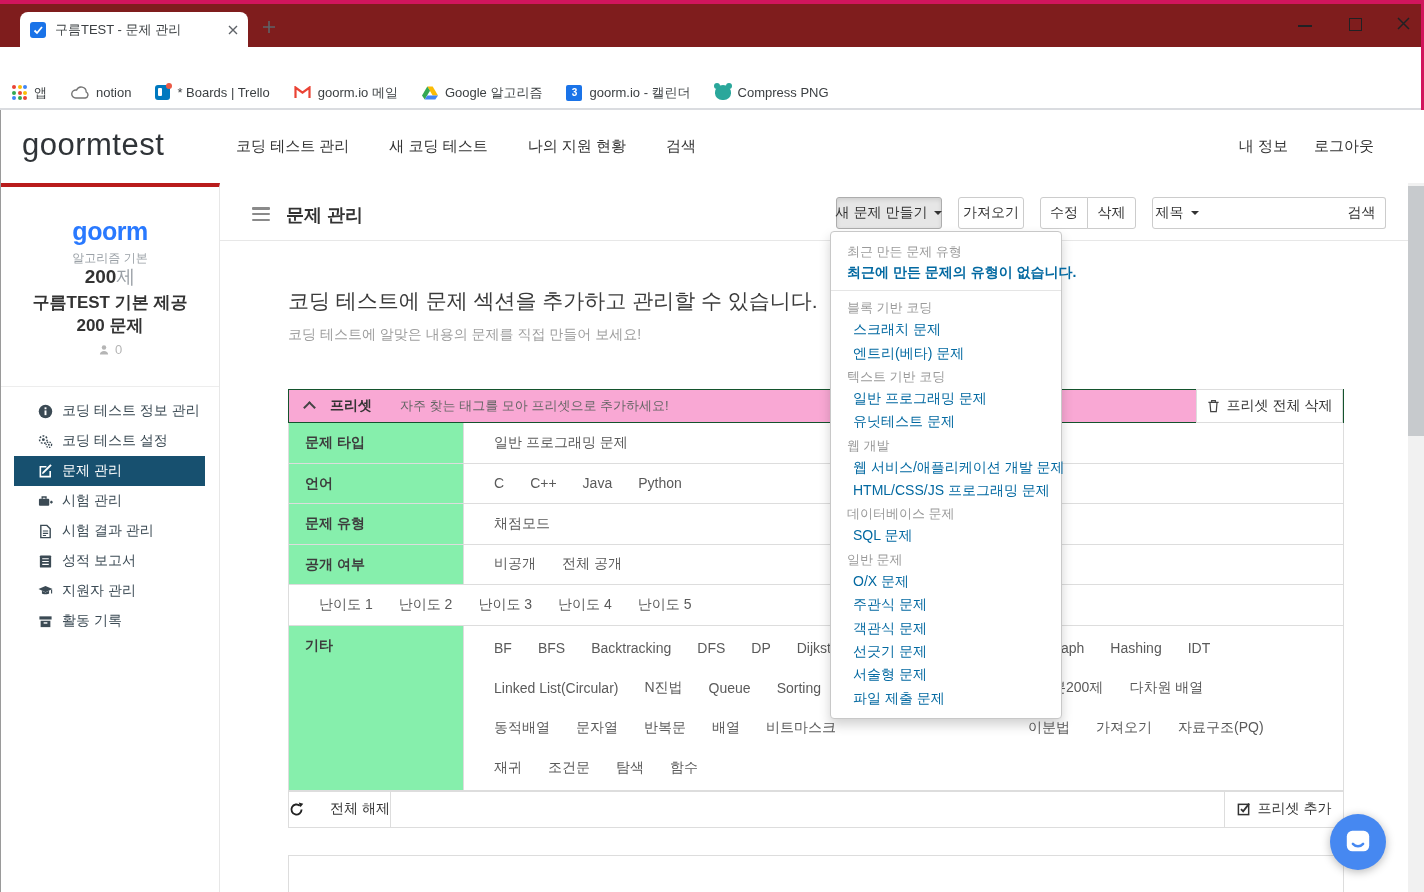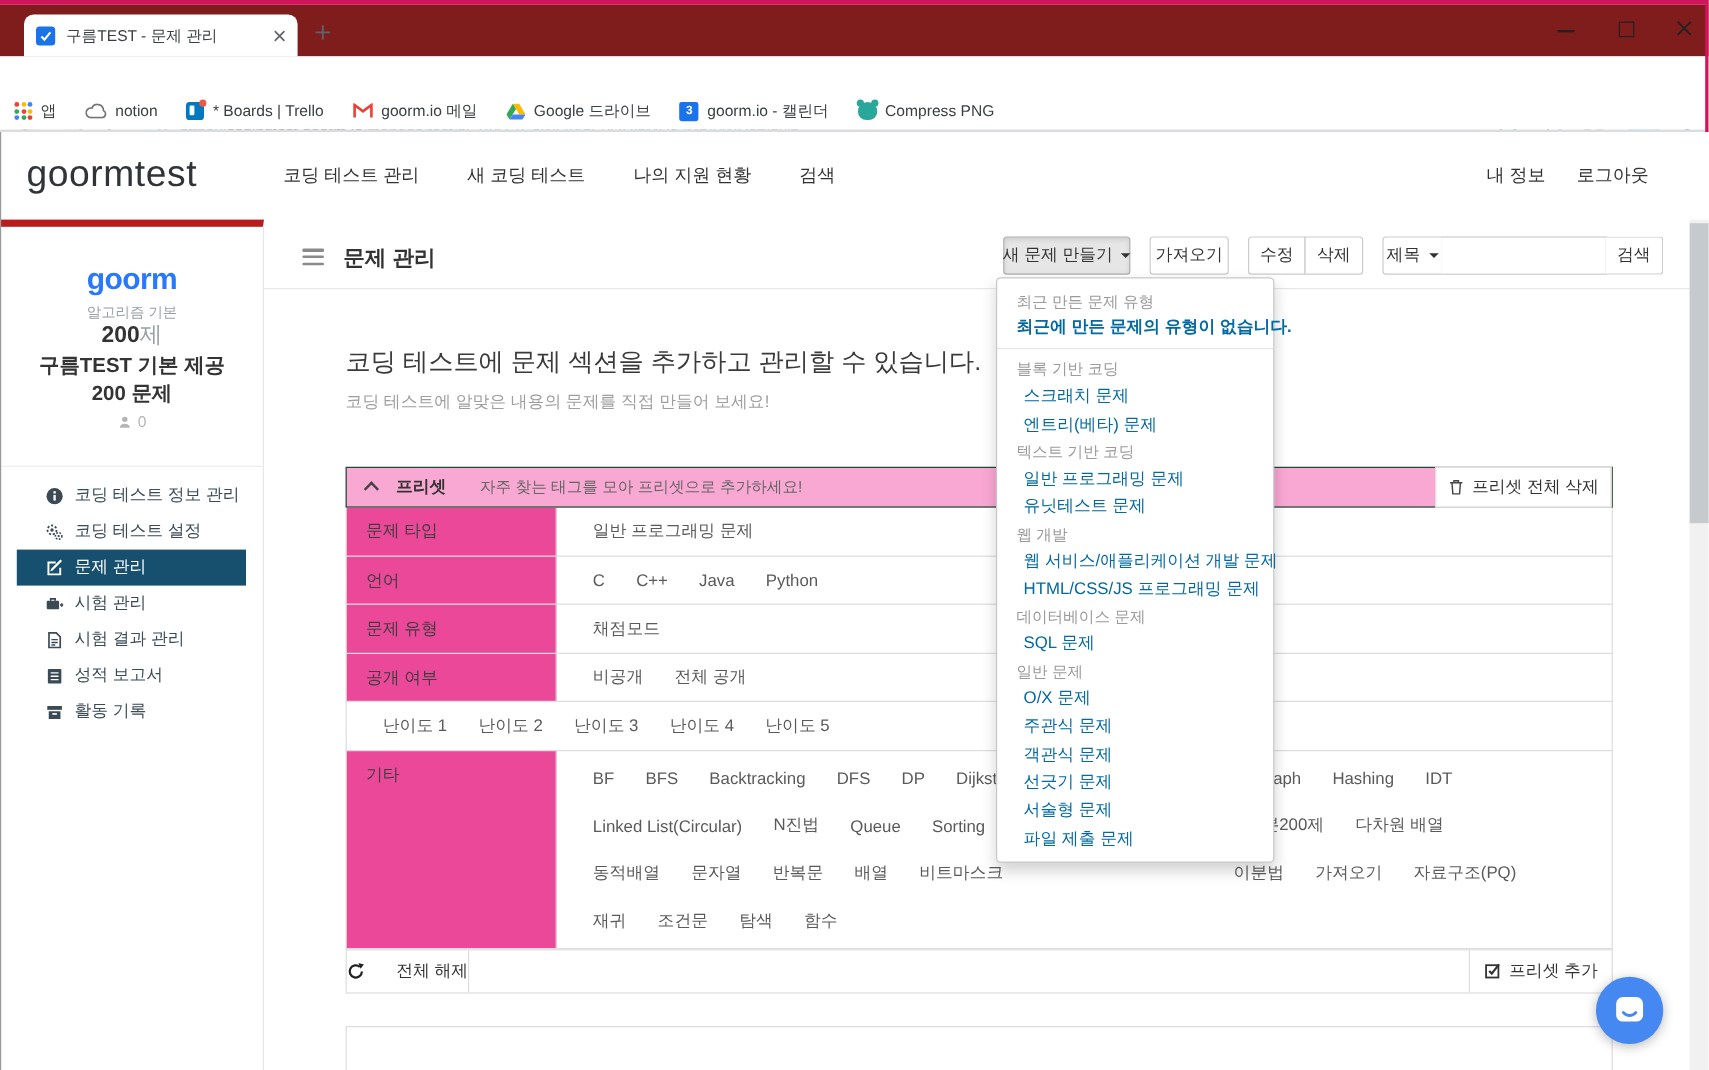--- a/index.html
+++ b/index.html
@@ -56,21 +56,21 @@
 
   
   .appheader{left:0;top:110px;width:1424px;height:73px;background:#fff}
   .brand{position:absolute;left:22px;top:17px;font-size:31px;color:#303438;letter-spacing:.5px}
   .topnav{position:absolute;left:236px;top:0;height:73px;display:flex;align-items:center;gap:40px;font-size:15px}
   .topnav-r{position:absolute;right:50px;top:0;height:73px;display:flex;align-items:center;gap:26px;font-size:15px}
   .nav-item{cursor:pointer;color:#333;white-space:nowrap}
 
   
   .sidebar{left:0;top:183px;width:220px;height:709px;background:#fff;
-    border-top:6px solid #b91c1c;border-right:1px solid #e7e7e7;text-align:center}
+    border-top:4px solid #b91c1c;border-right:1px solid #e7e7e7;text-align:center}
   .s-logo{position:absolute;left:0;top:30px;width:220px;font-size:25px;font-weight:bold;
     color:#2979FF;letter-spacing:-.5px}
   .s-plan{position:absolute;left:0;top:63px;width:220px;font-size:12px;color:#9aa0a6}
   .s-count{position:absolute;left:0;top:77px;width:220px;font-size:19px}
   .s-count b{color:#333}.s-count span{color:#9aa0a6}
   .s-title{position:absolute;left:24px;top:104px;width:172px;font-size:17px;font-weight:bold;
     color:#333;line-height:23px}
   .s-part{position:absolute;left:0;top:155px;width:220px;display:flex;align-items:center;
     justify-content:center;gap:5px;color:#b5b5b5;font-size:13px}
   .s-div{position:absolute;left:0;top:199px;width:219px;border-top:1px solid #ededed}
@@ -107,22 +107,22 @@
   .preset{left:288px;top:389px;width:1056px}
   .p-header{height:34px;background:#f9a8d4;border:1px solid #14532d;display:flex;align-items:center;position:relative}
   .chev-up{width:9px;height:9px;border-left:2px solid #444;border-top:2px solid #444;
     transform:rotate(45deg);margin:3px 0 0 16px;cursor:pointer}
   .p-title{font-weight:bold;font-size:14px;margin-left:16px}
   .p-hint{font-size:13px;color:#666;margin-left:28px}
   .p-delall{position:absolute;right:0;top:-1px;bottom:-1px;width:147px;background:#fff;
     border:1px solid #ddd;display:flex;align-items:center;justify-content:center;gap:7px;
     font-size:14px;cursor:pointer}
   .p-row{display:flex;border:1px solid #ddd;border-top:none;min-height:40.5px}
-  .p-label{width:175px;background:#ec4899;border-right:1px solid #ddd;padding:11px 0 0 16px;
-    font-size:14px;font-weight:400;color:#3d3d3d;flex:none}
+  .p-label{width:175px;background:#86efac;border-right:1px solid #ddd;padding:11px 0 0 16px;
+    font-size:14px;font-weight:700;color:#3d3d3d;flex:none}
   .p-value{flex:1;display:flex;flex-wrap:wrap;align-items:center;column-gap:26px;
     padding:0 10px 0 30px}
   .p-lines{flex:1;padding:2px 10px 2px 30px}
   .tag-line{display:flex;align-items:center;column-gap:26px;height:40px}
   .tag{font-size:14px;color:#5a5a5a;cursor:pointer;white-space:nowrap}
   .tag.spacer{cursor:default}
   .p-footer{display:flex;border:1px solid #ddd;border-top:1px solid #ddd;height:37px;background:#fff}
   .f-clear{width:102px;border-right:1px solid #ddd;display:flex;align-items:center;
     justify-content:space-between;gap:8px;font-size:14px;cursor:pointer}
   .f-mid{flex:1}
@@ -278,21 +278,21 @@
       <span>goorm.io 메일</span>
     </span>
     <span class="bm">
       <span>
           <svg width="16" height="14" viewBox="0 0 16 14">
             <polygon points="5.3,0.5 10.7,0.5 16,9.5 10.7,9.5" fill="#FBBC05"></polygon>
             <polygon points="5.3,0.5 0,9.5 2.7,13.5 8,4.8" fill="#34A853"></polygon>
             <polygon points="2.7,13.5 13.3,13.5 16,9.5 5.3,9.5" fill="#4285F4"></polygon>
           </svg>
         </span>
-      <span>Google 드라이브</span>
+      <span>Google 알고리즘</span>
     </span>
     <span class="bm">
       <span class="cal">
           <span>3</span>
         </span>
       <span>goorm.io - 캘린더</span>
     </span>
     <span class="bm">
       <span class="panda"></span>
       <span>Compress PNG</span>
@@ -382,20 +382,30 @@
         <span>시험 결과 관리</span>
       </div>
       <div class="smenu-item">
         <span class="smi-icon">
             <svg width="15" height="15" viewBox="0 0 16 16">
               <rect x="2" y="1.5" width="12" height="13" rx="1" fill="currentColor"></rect>
               <path d="M4.5 5h7M4.5 8h7M4.5 11h7" stroke="#fff" stroke-width="1.2"></path>
             </svg>
           </span>
         <span>성적 보고서</span>
+      </div>
+      <div class="smenu-item">
+        <span class="smi-icon">
+            <svg width="15" height="15" viewBox="0 0 16 16">
+              <polygon points="8,2 15.5,5.4 8,8.8 0.5,5.4" fill="currentColor"></polygon>
+              <path d="M4.2 7.3v2.9c0 1 7.6 1 7.6 0V7.3L8 9z" fill="currentColor"></path>
+              <path d="M14.5 6v4" stroke="currentColor" stroke-width="1.2"></path>
+            </svg>
+          </span>
+        <span>지원자 관리</span>
       </div>
       <div class="smenu-item">
         <span class="smi-icon">
             <svg width="15" height="15" viewBox="0 0 16 16">
               <rect x="1.5" y="2.5" width="13" height="3.4" fill="currentColor"></rect>
               <path d="M2.8 7.2h10.4V14H2.8z" fill="currentColor"></path>
               <rect x="6" y="8.8" width="4" height="1.5" fill="#fff"></rect>
             </svg>
           </span>
         <span>활동 기록</span>

